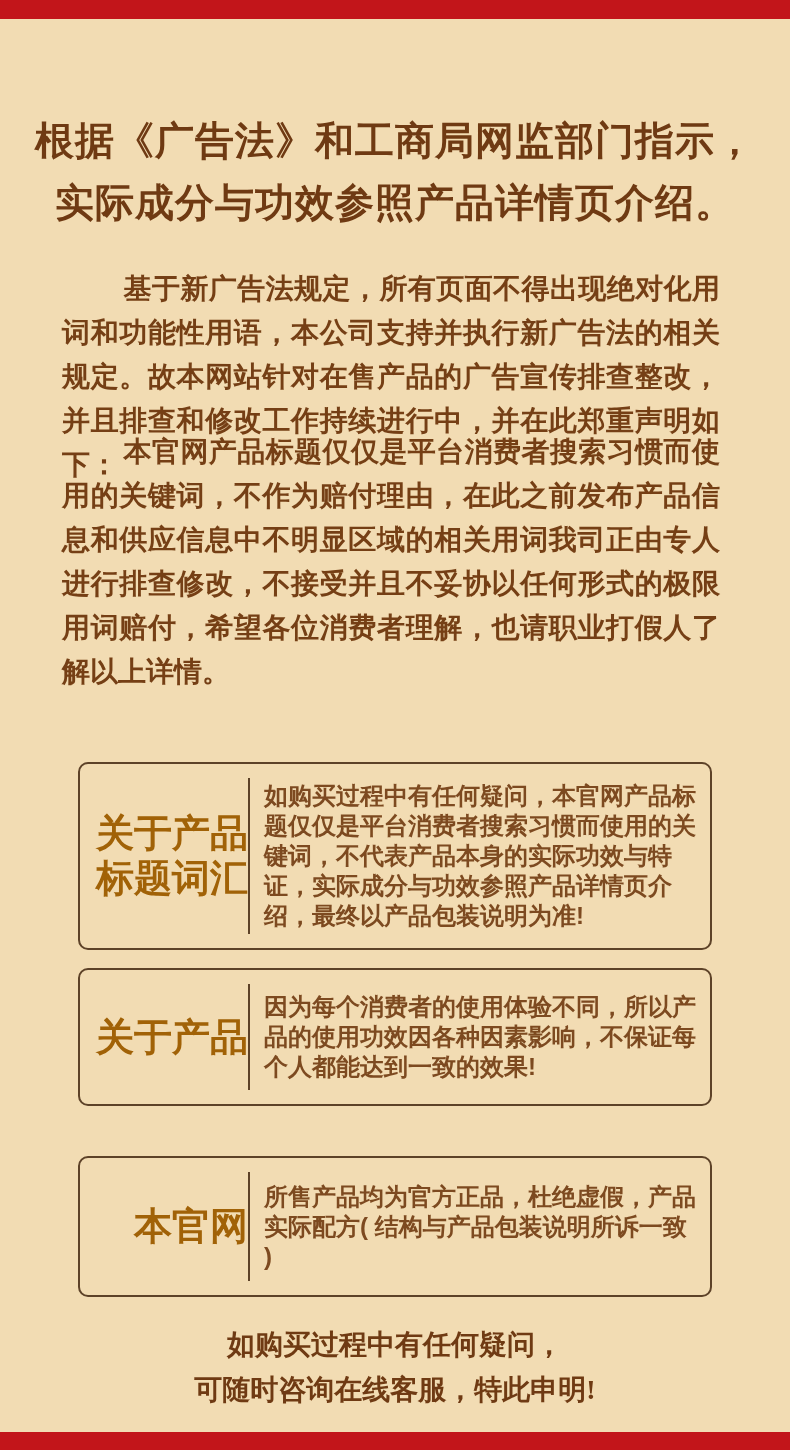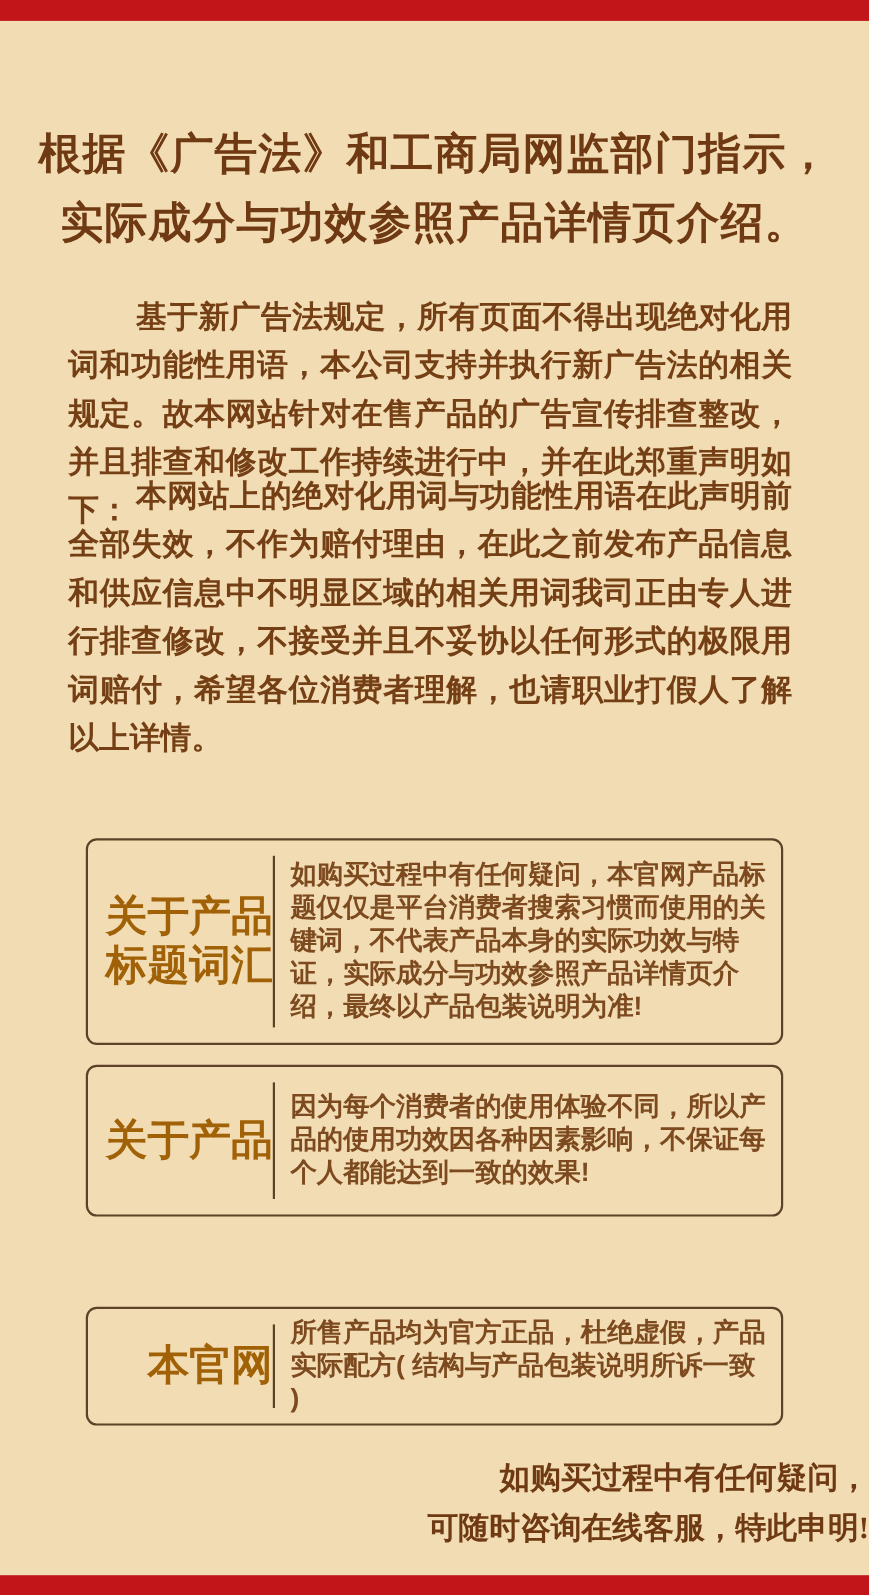--- a/index.html
+++ b/index.html
@@ -60,21 +60,21 @@
     width: 634px;
     border: 2px solid #5d4228;
     border-radius: 10px;
     box-sizing: border-box;
     display: flex;
     align-items: center;
     background: transparent;
   }
   .notice-box.b1 { top: 762px; height: 188px; }
   .notice-box.b2 { top: 968px; height: 138px; }
-  .notice-box.b3 { top: 1188px; height: 108px; }
+  .notice-box.b3 { top: 1156px; height: 141px; }
 
   .box-label {
     width: 168px;
     flex: 0 0 168px;
     text-align: right;
     color: #a16207;
     font-size: 38px;
     line-height: 45px;
     font-weight: bold;
     font-family: "Liberation Serif", "DejaVu Serif", serif;
@@ -104,37 +104,37 @@
     position: absolute;
     top: 1322px;
     left: 0;
     width: 790px;
     text-align: center;
     color: #6f3a13;
     font-size: 28px;
     line-height: 45px;
     font-weight: bold;
   }
-  .footer .line { display: block; text-align: right; }
+  .footer .line { display: block; }
 </style>
 </head>
 <body>
 
 <div class="page">
 
   <div class="red-bar top"></div>
 
   <h1 class="title">
     <span class="line">根据《广告法》和工商局网监部门指示，</span>
     <span class="line">实际成分与功效参照产品详情页介绍。</span>
   </h1>
 
   <p class="para p1">基于新广告法规定，所有页面不得出现绝对化用词和功能性用语，本公司支持并执行新广告法的相关规定。故本网站针对在售产品的广告宣传排查整改，并且排查和修改工作持续进行中，并在此郑重声明如下：</p>
 
-  <p class="para p2">本网站上的绝对化用词与功能性用语在此声明前全部失效，不作为赔付理由，在此之前发布产品信息和供应信息中不明显区域的相关用词我司正由专人进行排查修改，不接受并且不妥协以任何形式的极限用词赔付，希望各位消费者理解，也请职业打假人了解以上详情。</p>
+  <p class="para p2">本官网产品标题仅仅是平台消费者搜索习惯而使用的关键词，不作为赔付理由，在此之前发布产品信息和供应信息中不明显区域的相关用词我司正由专人进行排查修改，不接受并且不妥协以任何形式的极限用词赔付，希望各位消费者理解，也请职业打假人了解以上详情。</p>
 
   <div class="notice-box b1">
     <div class="box-label">
       <span class="line">关于产品</span>
       <span class="line">标题词汇</span>
     </div>
     <div class="box-divider"></div>
     <div class="box-text">如购买过程中有任何疑问，本官网产品标题仅仅是平台消费者搜索习惯而使用的关键词，不代表产品本身的实际功效与特证，实际成分与功效参照产品详情页介绍，最终以产品包装说明为准!</div>
   </div>
 

